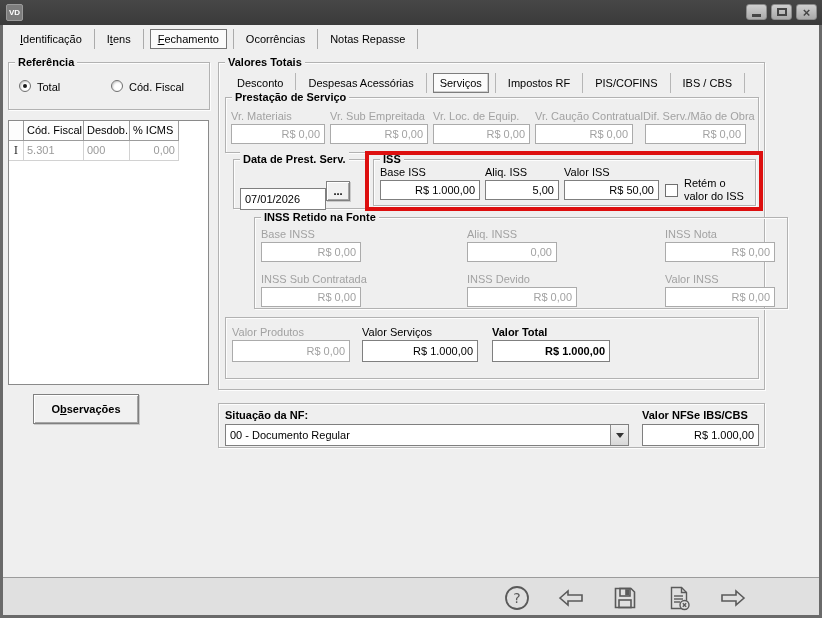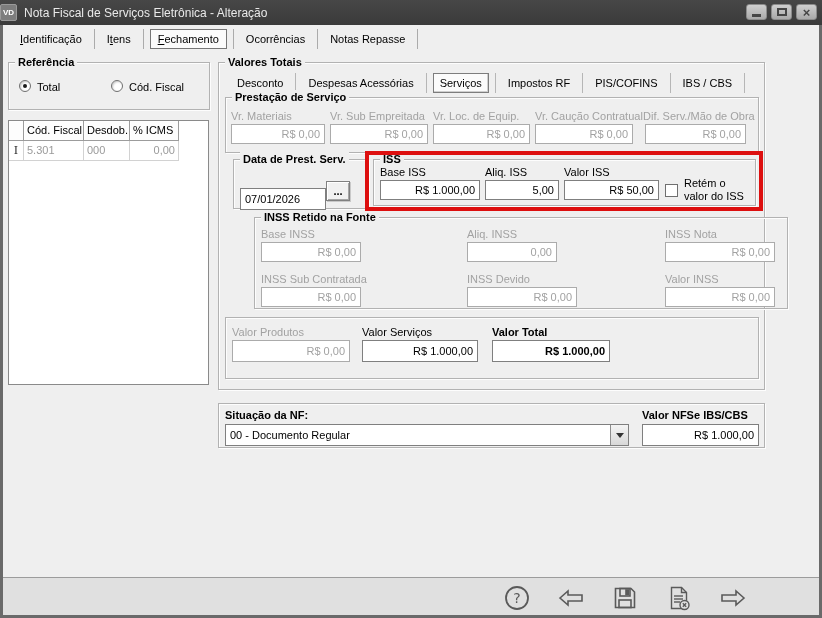--- a/index.html
+++ b/index.html
@@ -7,21 +7,21 @@
   body { font-family: "Liberation Sans", sans-serif; }
   .window {
     position: relative; width: 822px; height: 618px;
     background:#efefef; overflow:hidden;
     font-size: 11px; color:#000;
   }
   .abs { position:absolute; }
 
   
   .titlebar { left:0; top:0; width:822px; height:25px; background:linear-gradient(#474747,#3a3a3a); display:flex; align-items:center; }
-  .app-icon { width:17px; height:17px; background:#7d7d7d; border:1px solid #9a9a9a; border-radius:2px; color:#fff; font-size:8px; font-weight:bold; display:flex; align-items:center; justify-content:center; }
+  .app-icon { width:17px; height:17px; margin-left:6px; background:#7d7d7d; border:1px solid #9a9a9a; border-radius:2px; color:#fff; font-size:8px; font-weight:bold; display:flex; align-items:center; justify-content:center; }
   .title-text { color:#e9e9e9; font-size:12px; margin-left:7px; white-space:nowrap; }
   .win-btns { position:absolute; right:5px; top:4px; display:flex; gap:4px; }
   .win-btn { width:21px; height:16px; background:linear-gradient(#cecece,#a9a9a9); border:1px solid #8b8b8b; border-radius:3px; display:flex; align-items:center; justify-content:center; color:#404040; }
   .glyph-min { width:9px; height:3px; background:#454545; margin-top:6px; }
   .glyph-max { width:10px; height:8px; border:2px solid #454545; background:transparent; }
   .glyph-close { font-size:13px; font-weight:bold; line-height:1; color:#454545; }
 
   
   .frame-l { left:0; top:25px; width:3px; height:593px; background:#6a6a6a; }
   .frame-r { left:819px; top:25px; width:3px; height:593px; background:#6a6a6a; }
@@ -84,21 +84,20 @@
   .toolbar { left:3px; top:578px; width:816px; height:37px; background:#e0e0e0; }
   .ticon { position:absolute; width:28px; height:28px; top:584px; }
 </style>
 </head>
 <body>
 
 <div class="window">
 
   <div class="abs titlebar">
     <div class="app-icon">VD</div>
-    <div class="title-text">Nota Fiscal de Serviços Eletrônica - Alteração</div>
     <div class="win-btns">
       <div class="win-btn">
           <div class="glyph-min"></div>
         </div>
       <div class="win-btn">
           <div class="glyph-max"></div>
         </div>
       <div class="win-btn">
           <div class="glyph-close">×</div>
         </div>
@@ -138,20 +137,23 @@
       <div class="gh" style="width:49px;">% ICMS</div>
     </div>
     <div class="grid-row">
       <div class="gc ind" style="width:15px;">I</div>
       <div class="gc" style="width:60px;">5.301</div>
       <div class="gc" style="width:46px;">000</div>
       <div class="gc num" style="width:49px;">0,00</div>
     </div>
   </div>
 
+  <div class="btn3d btn-obs">
+    <span><span>O</span><span class="u">b</span><span>servações</span></span>
+  </div>
 
   <div class="groupbox" style="left:218px; top:62px; width:547px; height:328px;">
     <div class="gtitle">Valores Totais</div>
 
     <div class="subtabs">
       <div class="subtab">Desconto</div>
       <div class="subtab-sep"></div>
       <div class="subtab">Despesas Acessórias</div>
       <div class="subtab-sep"></div>
       <div class="subtab active">Serviços</div>

